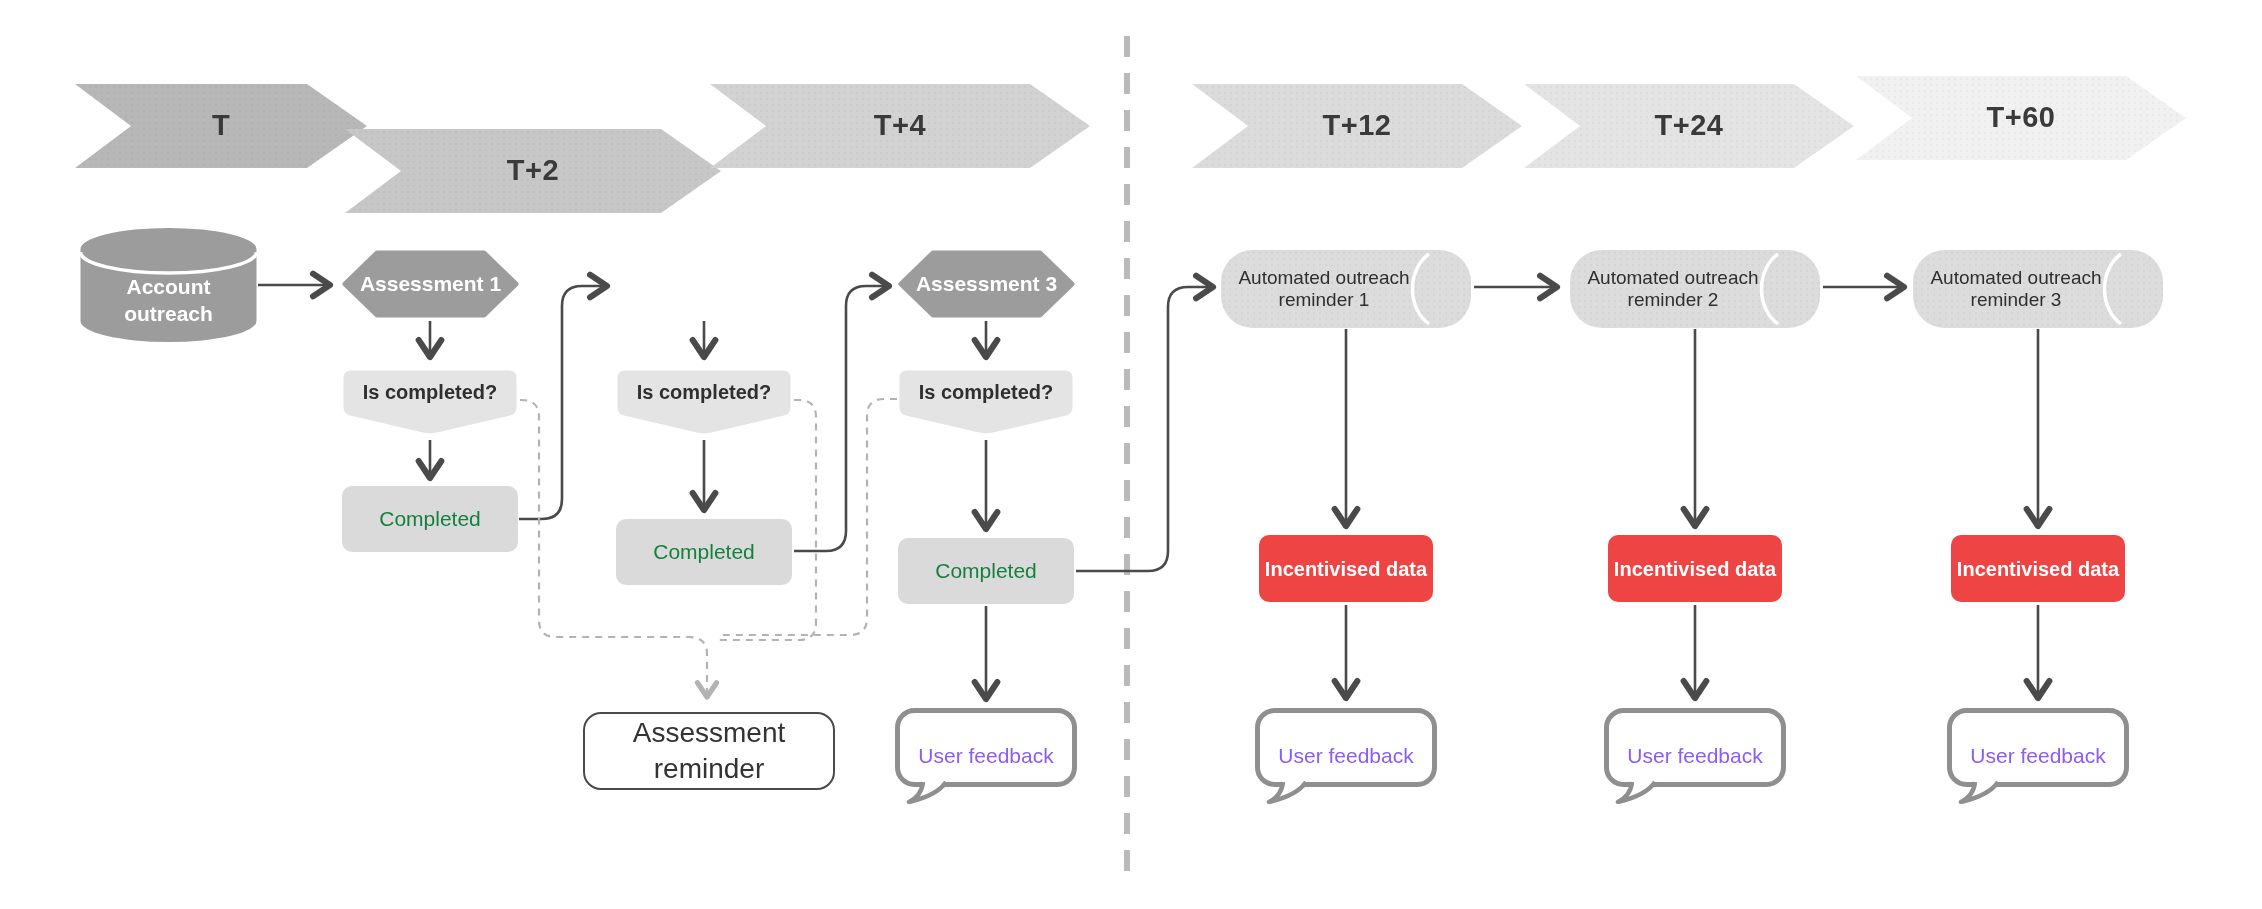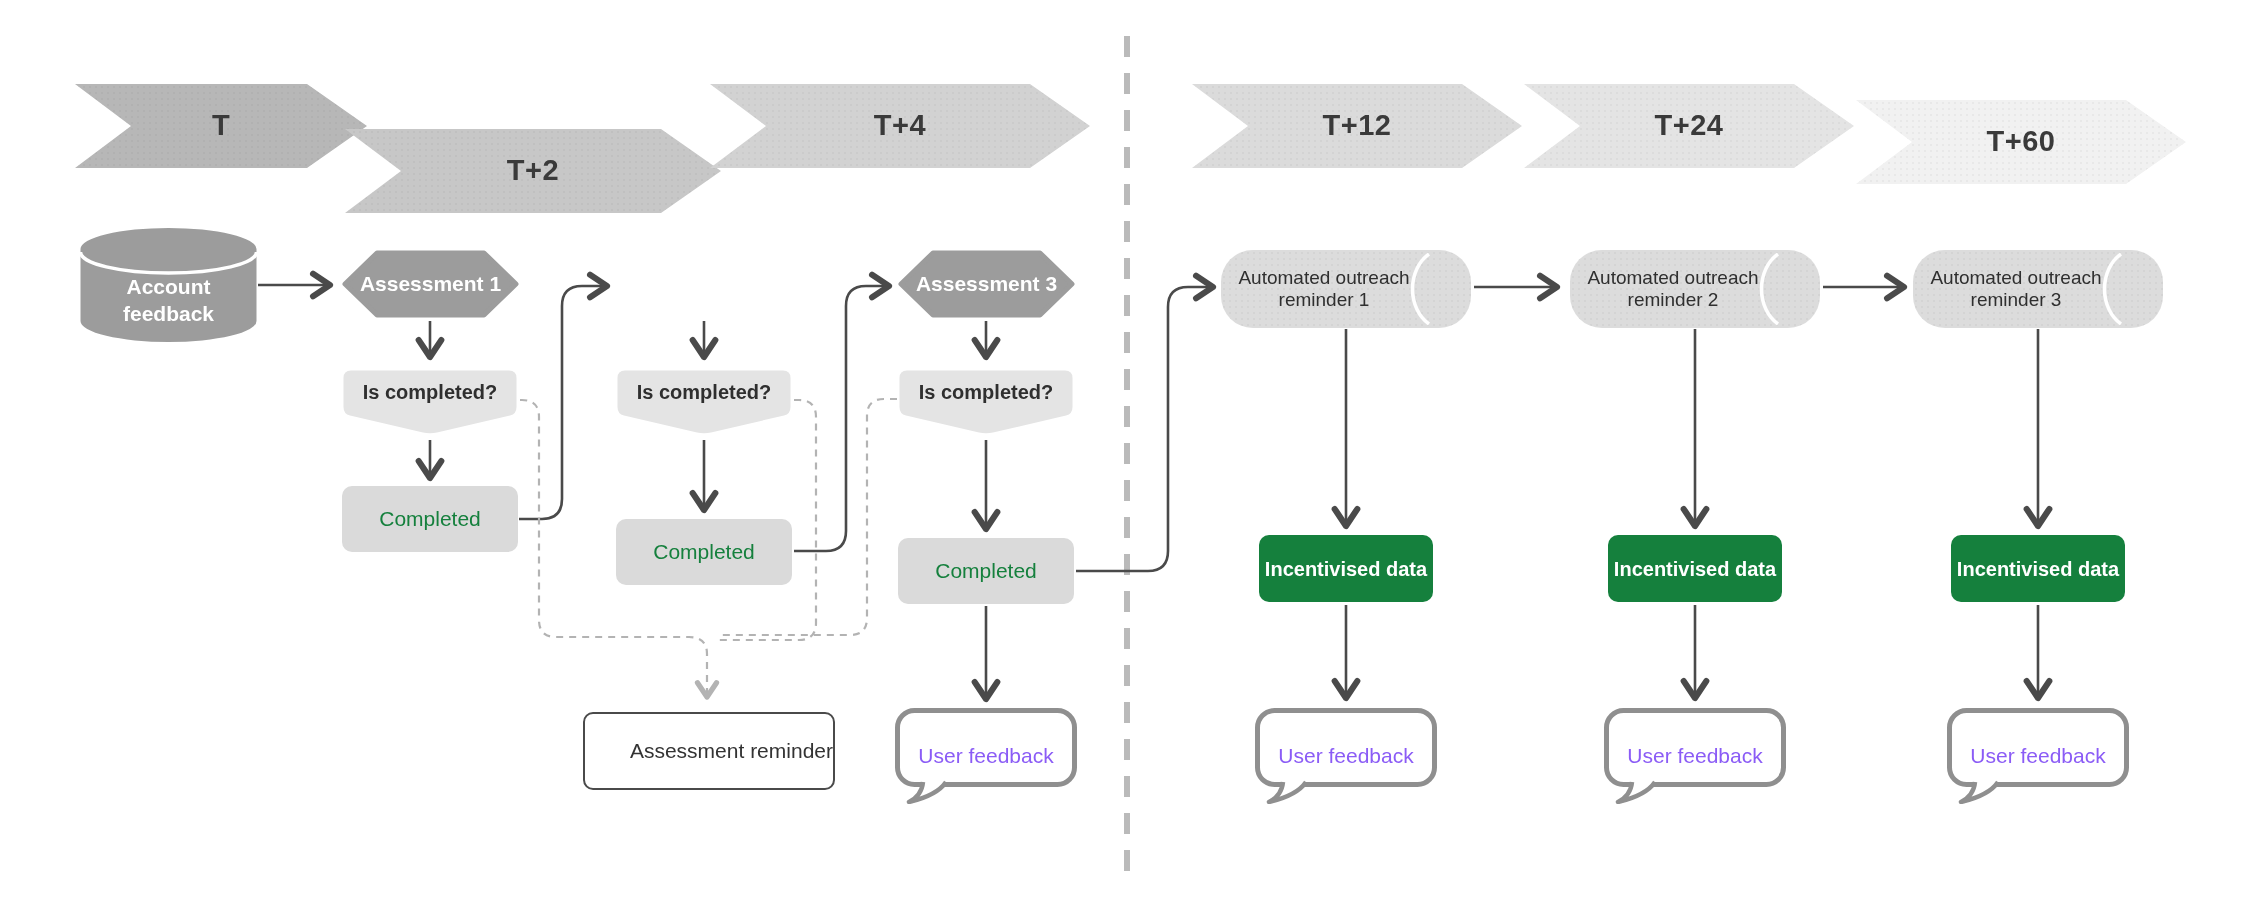--- a/index.html
+++ b/index.html
@@ -25,24 +25,24 @@
   .p4{background-color:#e4e4e4;}
   .p5{background-color:#f1f1f1;}
 
   .hexlbl{color:#ffffff;font-weight:bold;font-size:21px;}
   .dblbl{color:#ffffff;font-weight:bold;font-size:21px;margin-top:30px;}
   .banlbl{font-weight:600;font-size:20px;margin-bottom:20px;}
   .box{
     background:#dadada;border-radius:10px;font-size:21px;font-weight:500;color:#15803d;
   }
   .incent{
-    background:#15803d;border-radius:10px;font-size:20px;font-weight:600;color:#ffffff;
+    background:#ef4444;border-radius:10px;font-size:20px;font-weight:600;color:#ffffff;
   }
   .remind{
-    background:#ffffff;border:2.5px solid #4a4a4a;border-radius:10px;font-size:21px;font-weight:400;color:#333333;justify-content:flex-end;
+    background:#ffffff;border:2.5px solid #4a4a4a;border-radius:18px;font-size:28px;font-weight:400;color:#333333;justify-content:flex-end;
   }
   .cyllbl{font-size:19px;font-weight:400;color:#2f2f2f;position:absolute;left:8px;right:52px;top:0;bottom:0;display:flex;flex-direction:column;align-items:center;justify-content:center;}
   .bublbl{font-size:21px;font-weight:400;color:#8b5cf6;}
 </style>
 </head>
 <body>
 
 <div class="stage">
 
   <svg class="layer" viewBox="0 0 2262 909">
@@ -94,30 +94,30 @@
   </div>
   <div class="node chev p2 tex" style="left:710px;top:84px;width:380px;height:84px;text-align:center;">
     <div class="lbl">T+4</div>
   </div>
   <div class="node chev p3 tex" style="left:1192px;top:84px;width:330px;height:84px;">
     <div class="lbl">T+12</div>
   </div>
   <div class="node chev p4 tex" style="left:1524px;top:84px;width:330px;height:84px;">
     <div class="lbl">T+24</div>
   </div>
-  <div class="node chev p5 tex" style="left:1856px;top:100px;width:330px;height:84px;">
+  <div class="node chev p5 tex" style="left:1856px;top:76px;width:330px;height:84px;">
     <div class="lbl">T+60</div>
   </div>
 
   <div class="node" style="left:80px;top:228px;width:177px;height:114px;">
     <svg class="shape" viewBox="0 0 177 114" preserveAspectRatio="none">
       <path d="M0.5 21 A88 21 0 0 1 176.5 21 V93 A88 21 0 0 1 0.5 93 Z" fill="#9c9c9c"></path>
       <path d="M0.5 24 A88 21 0 0 0 176.5 24" fill="none" stroke="#ffffff" stroke-width="3.5"></path>
     </svg>
-    <div class="lbl dblbl">Account feedback</div>
+    <div class="lbl dblbl">Account outreach</div>
   </div>
 
   <div class="node" style="left:342px;top:250px;width:177px;height:68px;">
     <svg class="shape" viewBox="0 0 177 68" preserveAspectRatio="none">
       <polygon points="35,3 142,3 174,34 142,65 35,65 3,34" fill="#9c9c9c" stroke="#9c9c9c" stroke-width="5" stroke-linejoin="round"></polygon>
     </svg>
     <div class="lbl hexlbl">Assessment 1</div>
   </div>
   <div class="node" style="left:898px;top:250px;width:177px;height:68px;">
     <svg class="shape" viewBox="0 0 177 68" preserveAspectRatio="none">

